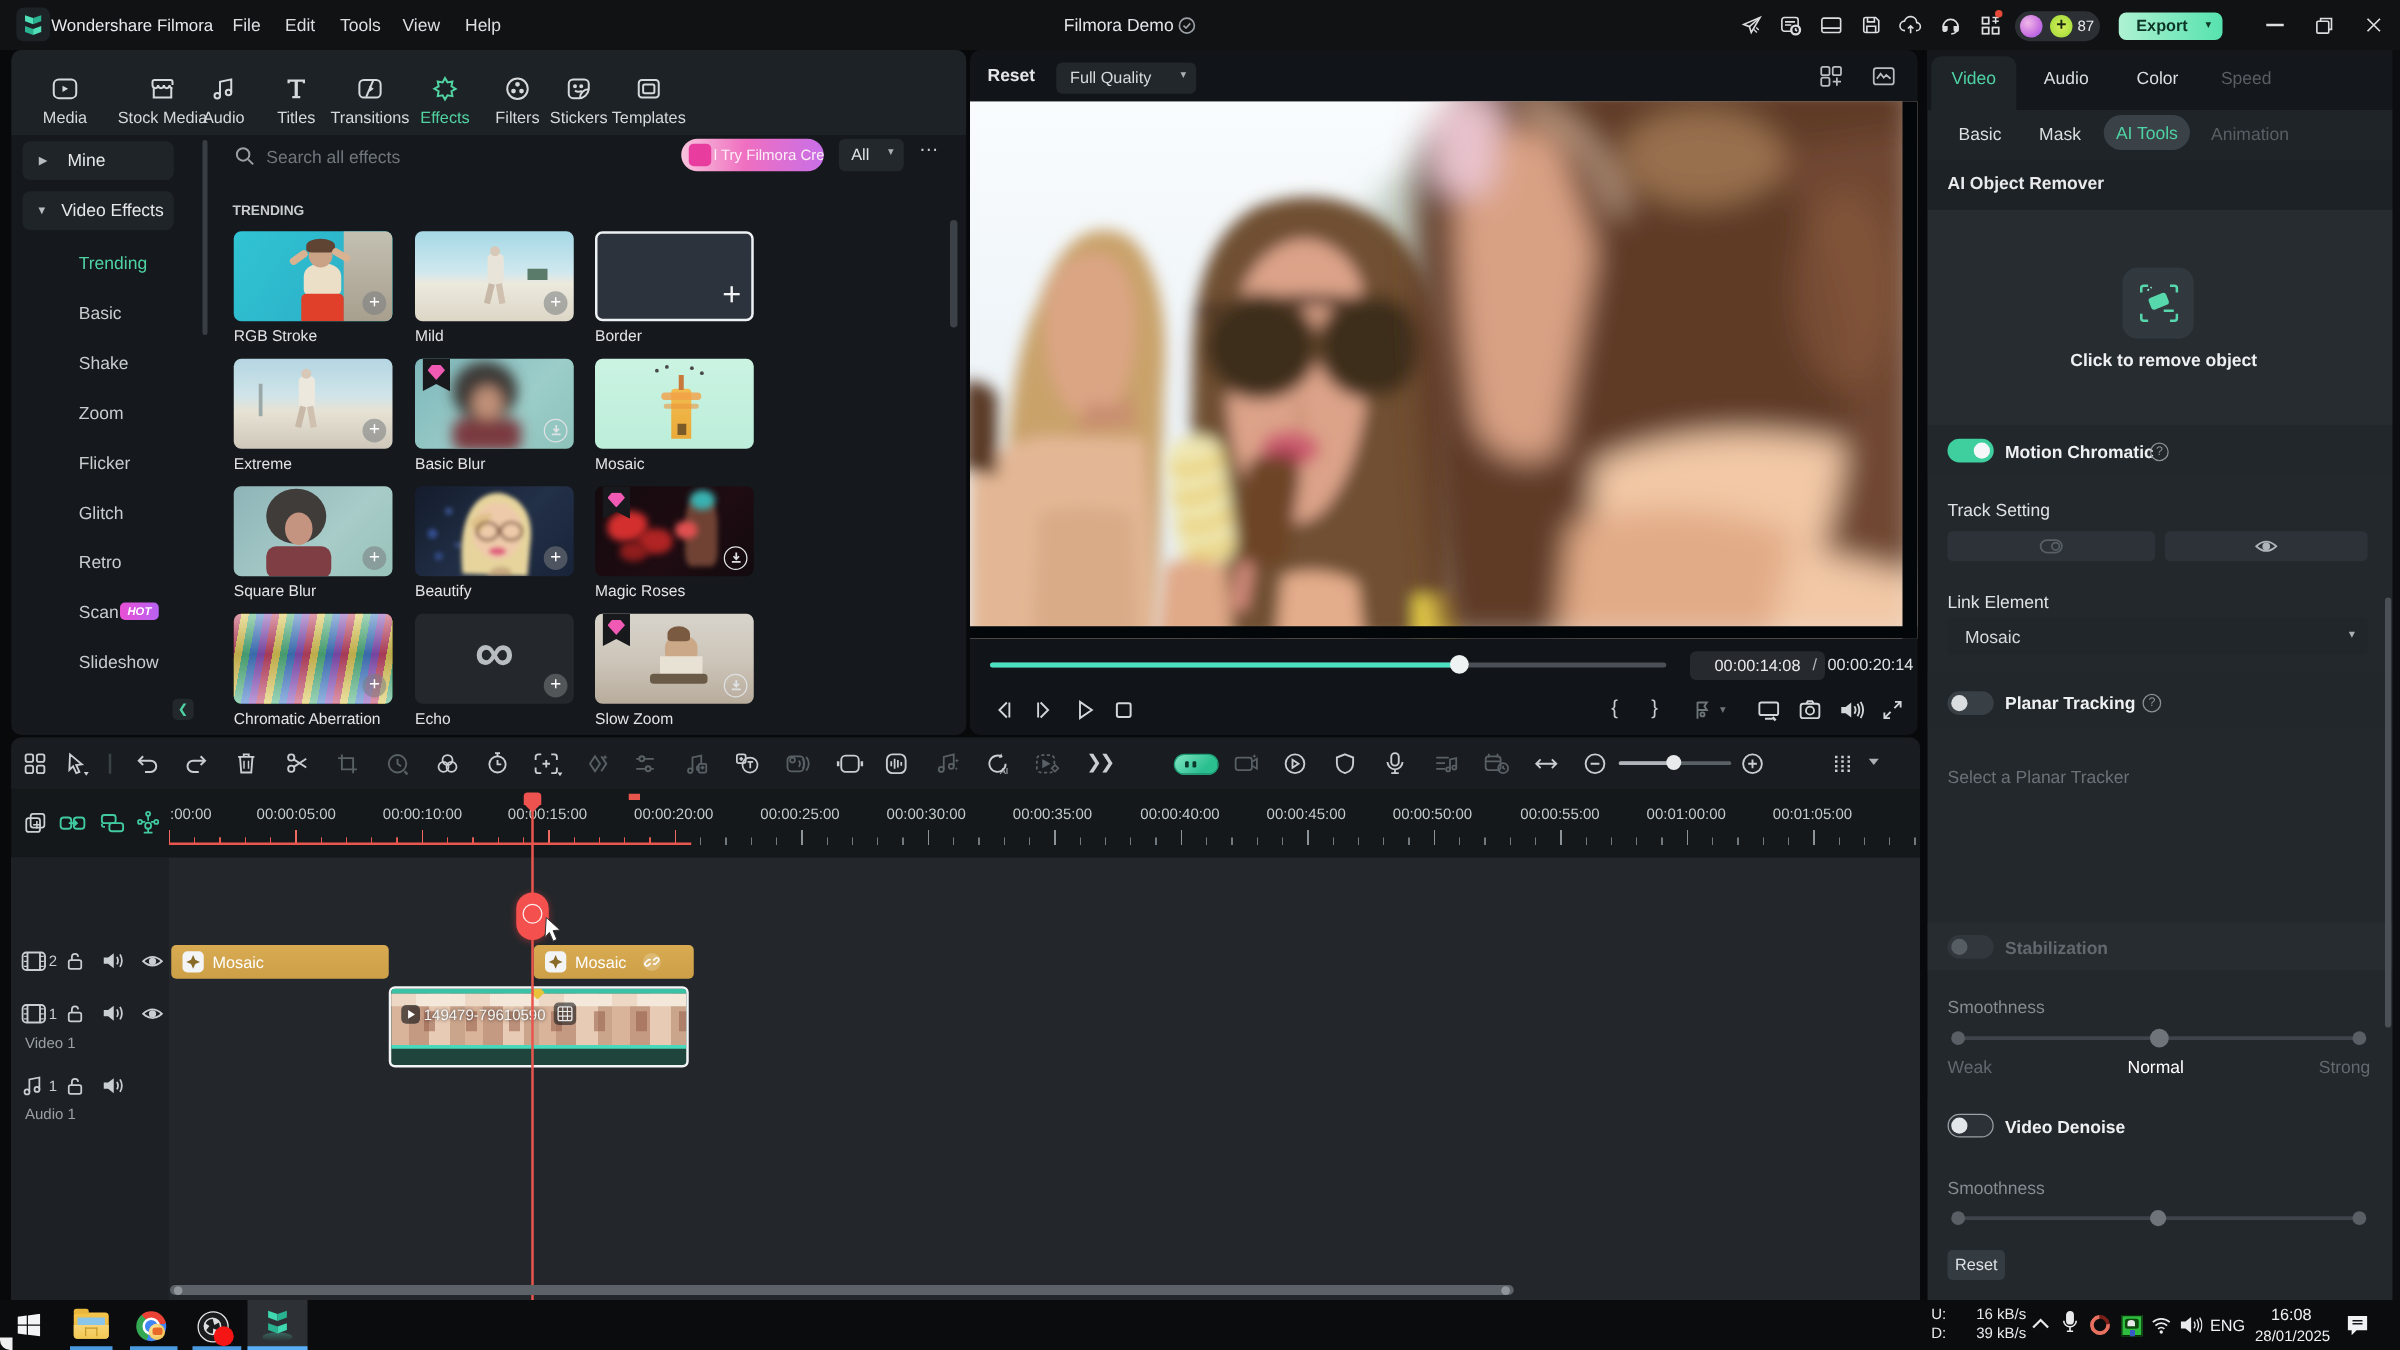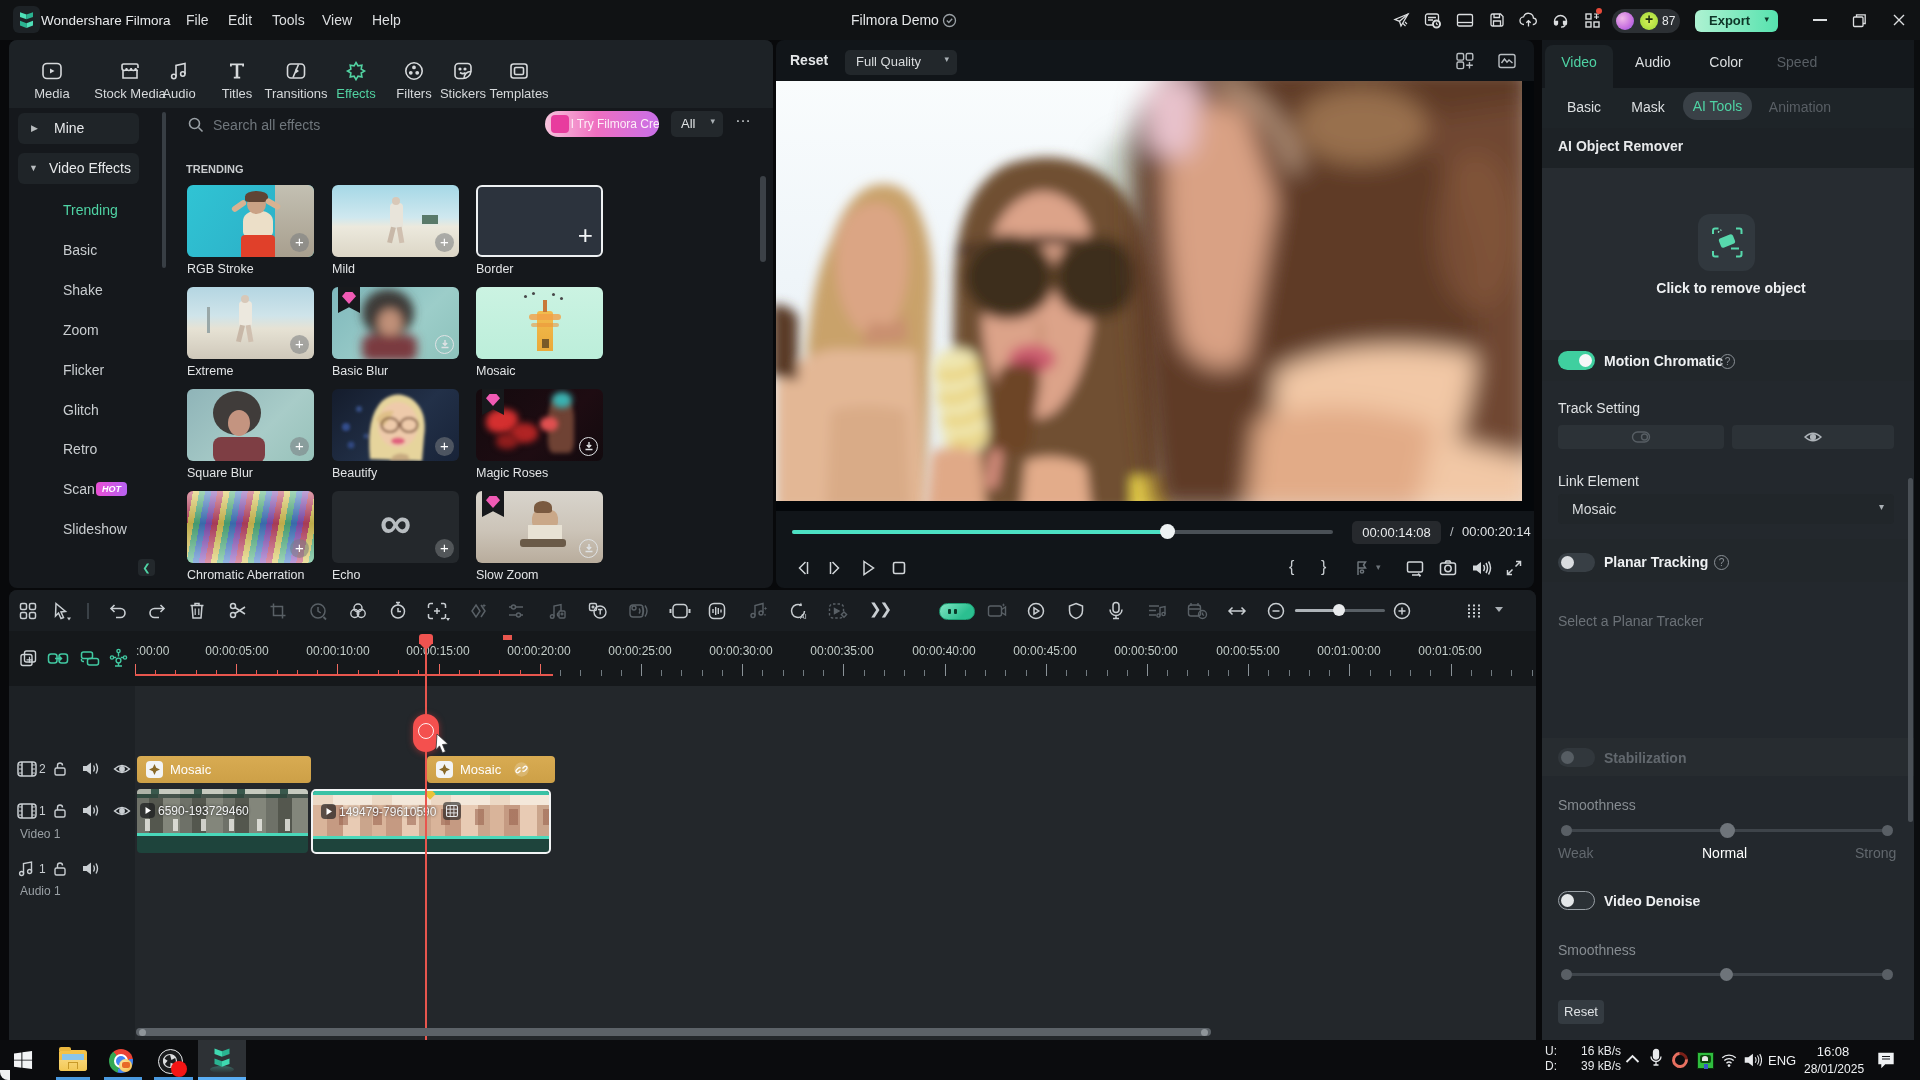--- a/index.html
+++ b/index.html
@@ -454,21 +454,21 @@
         <ellipse cx="585" cy="45" rx="65" ry="38" fill="#c89a6e" opacity="0.55"></ellipse>
         <ellipse cx="700" cy="150" rx="40" ry="80" fill="#8a5a3c" opacity="0.6"></ellipse>
       </g>
       <rect x="746" y="0" width="12" height="430" fill="#04070a"></rect>
       <rect x="0" y="420" width="758" height="10" fill="#04070a"></rect>
     </svg>
 
     <div class="abs" style="left:16px;top:490px;width:541px;height:4px;background:#4a5056;border-radius:2px;"></div>
     <div class="abs" style="left:16px;top:490px;width:376px;height:4px;background:#4ce0c3;border-radius:2px;"></div>
     <div class="abs" style="left:384px;top:484px;width:15px;height:15px;background:#eef2f3;border-radius:50%;"></div>
-    <div class="abs" style="left:576px;top:481px;width:89px;height:23px;background:#26292d;border-radius:5px;color:#e8eaec;font-size:13px;text-align:center;line-height:23px;">00:00:14:08</div>
+    <div class="abs" style="left:576px;top:481px;width:108px;height:23px;background:#26292d;border-radius:5px;color:#e8eaec;font-size:13px;text-align:center;line-height:23px;">00:00:14:08</div>
     <div class="abs" style="left:674px;top:484px;color:#b4b9bd;font-size:13px;">/</div>
     <div class="abs" style="left:686px;top:484px;color:#dfe2e4;font-size:13px;">00:00:20:14</div>
 
     <svg class="abs" style="left:17px;top:518px;" width="20" height="20" viewBox="0 0 20 20" fill="none" stroke="#d2d6d9" stroke-width="1.5">
         <path d="M12.5 4l-6 6 6 6"></path>
         <path d="M14.5 4v12"></path>
       </svg>
     <svg class="abs" style="left:49px;top:518px;" width="20" height="20" viewBox="0 0 20 20" fill="none" stroke="#d2d6d9" stroke-width="1.5">
         <path d="M7.5 4l6 6-6 6"></path>
         <path d="M5.5 4v12"></path>
@@ -832,32 +832,20 @@
     <svg class="abs" style="left:72px;top:212px;" width="18" height="17" viewBox="0 0 18 17" fill="none" stroke="#c9ced2" stroke-width="1.4">
         <path d="M2 6v5h3.5L10 14.5V2.5L5.5 6z" fill="#c9ced2" stroke="none"></path>
         <path d="M12.5 5.5q1.8 3 0 6M15 3.5q3 5 0 10"></path>
       </svg>
     <svg class="abs" style="left:104px;top:214px;" width="18" height="14" viewBox="0 0 18 14" fill="none" stroke="#c9ced2" stroke-width="1.4">
         <path d="M1.5 7q7.5-7 15 0q-7.5 7-15 0z"></path>
         <circle cx="9" cy="7" r="2.2" fill="#c9ced2"></circle>
       </svg>
     <div class="abs" style="left:11px;top:237px;color:#9aa0a5;font-size:12px;">Video 1</div>
 
-    <div class="abs" style="left:128px;top:199px;width:171px;height:64px;border-radius:4px;overflow:hidden;">
-      <div class="abs" style="left:0;top:0;width:171px;height:44px;background:repeating-linear-gradient(90deg,#6e7168 0 12px,#54574e 12px 26px,#83867b 26px 43px);"></div>
-      <div class="abs" style="left:0;top:0;width:171px;height:5px;background:repeating-linear-gradient(90deg,#aeb2a7 0 14px,#39584c 14px 22px,#c6cabf 22px 43px);"></div>
-      <div class="abs" style="left:0;top:5px;width:171px;height:4px;background:repeating-linear-gradient(90deg,#31493f 0 21px,#46544c 21px 43px);"></div>
-      <div class="abs" style="left:8px;top:30px;width:171px;height:12px;background:repeating-linear-gradient(90deg,rgba(238,238,232,0.8) 0 5px,transparent 5px 28px);"></div>
-      <div class="abs" style="left:3px;top:14px;width:15px;height:15px;background:rgba(20,22,24,0.65);border-radius:4px;"><svg width="15" height="15" viewBox="0 0 15 15">
-            <path d="M5.5 4l5.5 3.5-5.5 3.5z" fill="#fff"></path>
-          </svg></div>
-      <div class="abs" style="left:21px;top:15px;color:#f2f3f4;font-size:12px;text-shadow:0 0 3px rgba(0,0,0,.8);white-space:nowrap;">6590-193729460</div>
-      <div class="abs" style="left:0;top:44px;width:171px;height:3px;background:#4ad8ba;"></div>
-      <div class="abs" style="left:0;top:47px;width:171px;height:17px;background:#1e443c;"></div>
-    </div>
 
     <div class="abs" style="left:302px;top:199px;width:240px;height:65px;border:2px solid #f2f4f5;border-radius:5px;overflow:hidden;background:#1e443c;">
       <div class="abs" style="left:0;top:0;width:236px;height:4px;background:#39c2a5;"></div>
       <div class="abs" style="left:0;top:4px;width:236px;height:41px;background:repeating-linear-gradient(90deg,#d9b49a 0 14px,#c59a82 14px 30px,#e8cbb4 30px 47px,#caa58c 47px 59px);"></div>
       <div class="abs" style="left:0;top:4px;width:236px;height:10px;background:repeating-linear-gradient(90deg,#ecd8c4 0 20px,#f4e8da 20px 59px);"></div>
       <div class="abs" style="left:26px;top:18px;width:236px;height:16px;background:repeating-linear-gradient(90deg,rgba(150,95,75,0.55) 0 9px,transparent 9px 34px);"></div>
       <div class="abs" style="left:8px;top:13px;width:15px;height:15px;background:rgba(20,22,24,0.65);border-radius:4px;"><svg width="15" height="15" viewBox="0 0 15 15">
             <path d="M5.5 4l5.5 3.5-5.5 3.5z" fill="#fff"></path>
           </svg></div>
       <div class="abs" style="left:26px;top:14px;color:#f4f5f6;font-size:12px;text-shadow:0 0 3px rgba(0,0,0,.8);white-space:nowrap;">149479-79610590</div>

